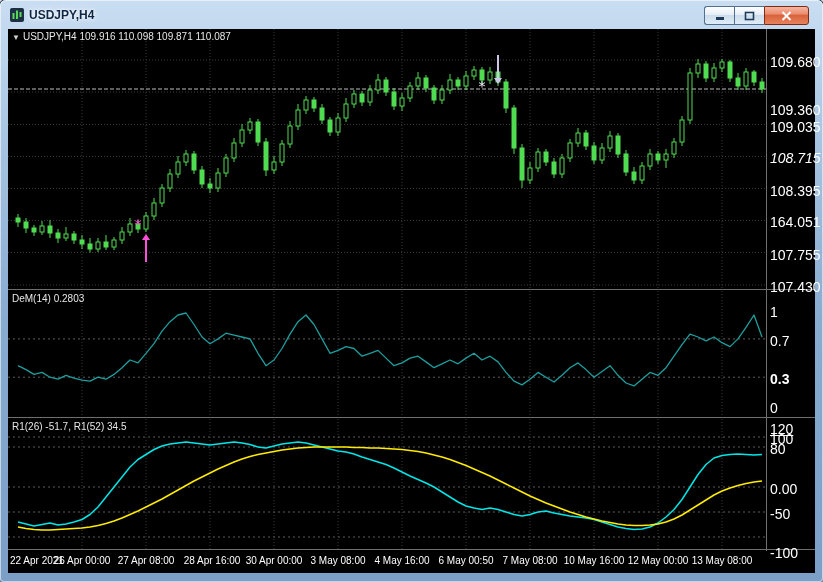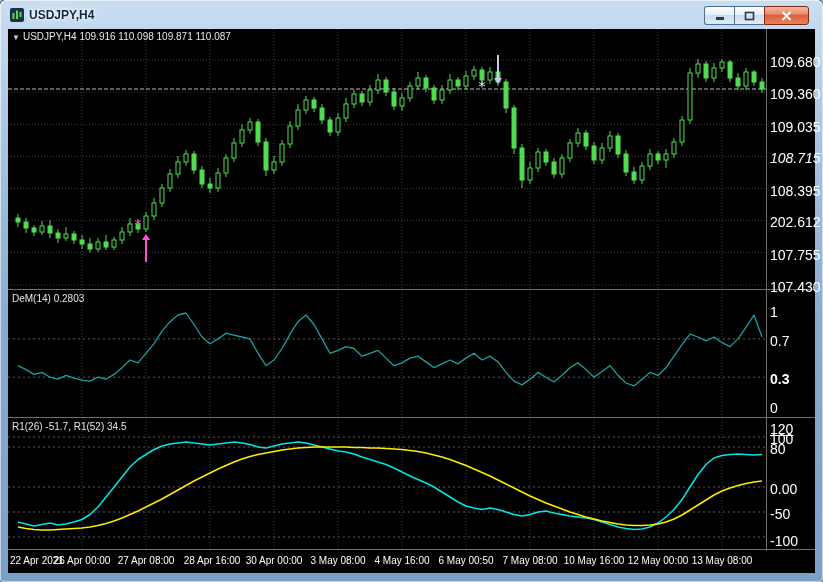--- a/index.html
+++ b/index.html
@@ -326,37 +326,37 @@
             <text x="474" y="62.0" fill="#f5f2ff" font-size="14" text-anchor="middle" font-family="&quot;DejaVu Sans&quot;,sans-serif">*</text>
           </g>
         </g>
       </svg>
     <div class="vsep"></div>
     <div class="hsep" style="top:260px"></div>
     <div class="hsep" style="top:388px"></div>
     <div class="hsep" style="top:520px"></div>
     <div id="price-axis" class="axis-col">
         <div class="tick" style="top: 25px;">109.680</div>
-        <div class="tick" style="top: 57px;">109.360</div>
+        <div class="tick" style="top: 73px;">109.360</div>
         <div class="tick" style="top: 90px;">109.035</div>
         <div class="tick" style="top: 121px; font-style: italic;">108.715</div>
         <div class="tick" style="top: 154px;">108.395</div>
-        <div class="tick" style="top: 185px;">202.612</div>
+        <div class="tick" style="top: 185px;">164.051</div>
         <div class="tick" style="top: 218px;">107.755</div>
         <div class="tick" style="top: 250px;">107.430</div>
         <div class="tick" style="top: 275px;">1</div>
         <div class="tick" style="top: 304px;">0.7</div>
         <div class="tick" style="top: 342px; font-weight: bold;">0.3</div>
         <div class="tick" style="top: 371px;">0</div>
         <div class="tick" style="top: 392px; text-decoration: underline;">120</div>
         <div class="tick" style="top: 402px;">100</div>
         <div class="tick" style="top: 412px;">80</div>
         <div class="tick" style="top: 452px;">0.00</div>
         <div class="tick" style="top: 477px;">-50</div>
-        <div class="tick" style="top: 504px;">-100</div>
+        <div class="tick" style="top: 516px;">-100</div>
       </div>
     <div id="time-axis" class="time-axis">
         <div class="ttick first" style="left: 2px;">22 Apr 2021</div>
         <div class="ttick" style="left: 74px;">26 Apr 00:00</div>
         <div class="ttick" style="left: 138px;">27 Apr 08:00</div>
         <div class="ttick" style="left: 204px;">28 Apr 16:00</div>
         <div class="ttick" style="left: 266px;">30 Apr 00:00</div>
         <div class="ttick" style="left: 330px;">3 May 08:00</div>
         <div class="ttick" style="left: 394px;">4 May 16:00</div>
         <div class="ttick" style="left: 458px;">6 May 00:50</div>

